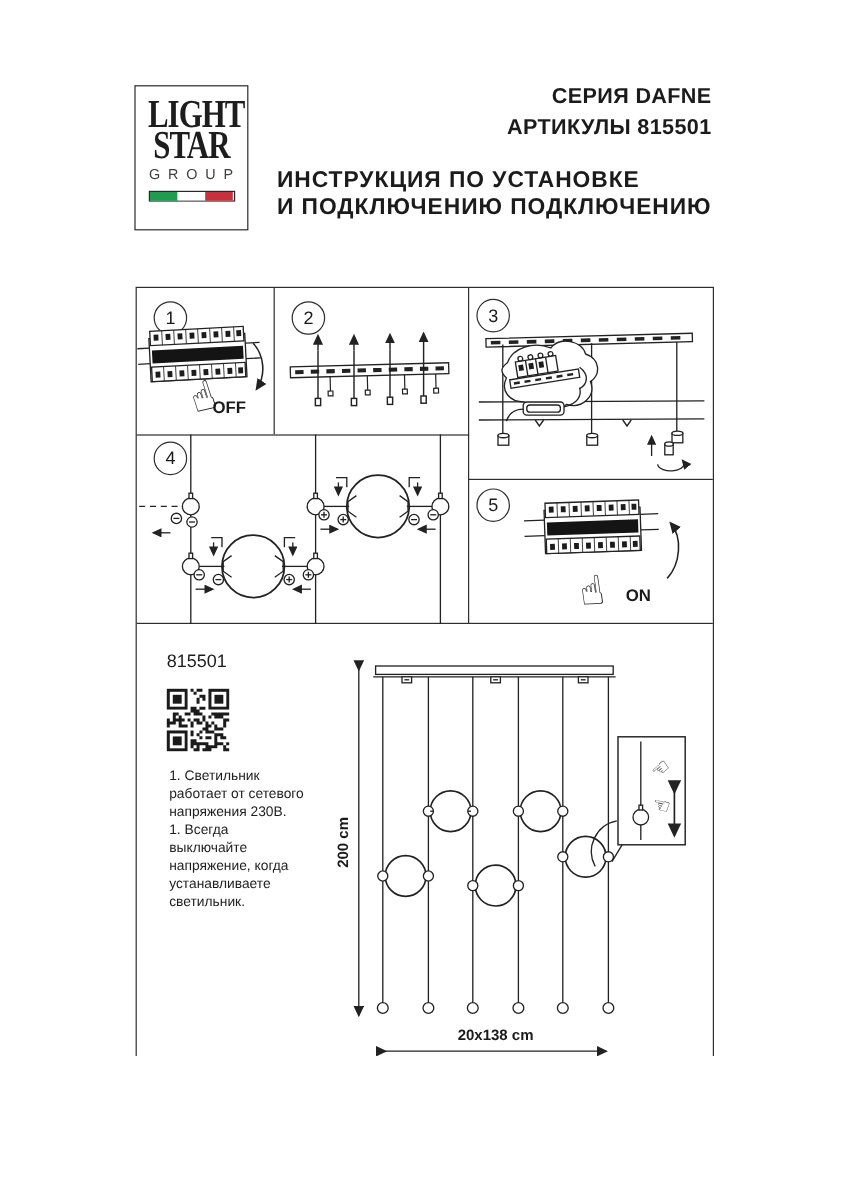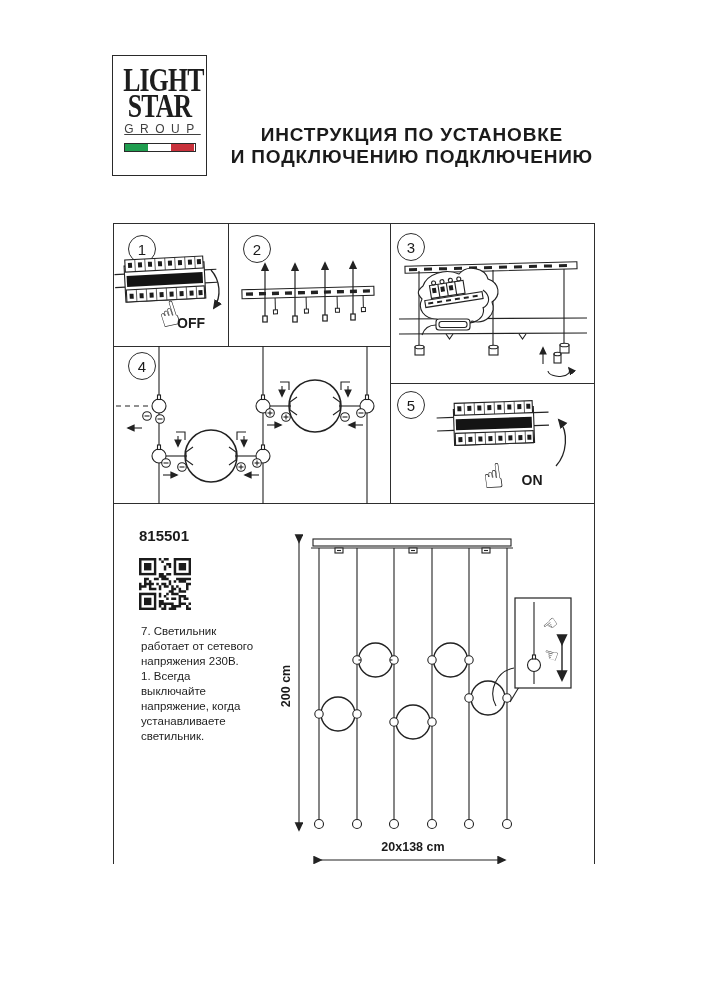--- a/index.html
+++ b/index.html
@@ -1,61 +1,65 @@
 <!DOCTYPE html>
 <html><head>
 <meta charset="utf-8">
 <style>
   html,body{margin:0;padding:0;background:#fff;}
   .page{position:relative;width:707px;height:864px;background:#fff;overflow:hidden;
-        font-family:"Liberation Sans",sans-serif;color:#222;}
+        font-family:"Liberation Sans",sans-serif;color:#222;margin-top:16px;}
   .abs{position:absolute;}
   
   .logo{left:112px;top:55px;width:93px;height:119px;border:1.5px solid #2a2a2a;text-align:center;background:#fff;}
   .logo .w12{font-family:"Liberation Serif",serif;font-weight:bold;font-size:33px;line-height:26px;
              transform:scaleX(.78);transform-origin:50% 50%;letter-spacing:-1px;color:#1d1d1d;}
   .logo .w1{margin-top:11px;}
-  .logo .w3{font-size:12px;letter-spacing:6.5px;padding-left:6px;color:#3f3f3f;margin-top:3px;text-decoration:underline;}
+  .logo .w3{font-size:12px;letter-spacing:6.5px;padding-left:6px;color:#3f3f3f;margin-top:3px;}
   .flag{margin:7px auto 0;width:70px;height:7px;border:1px solid #2a2a2a;display:flex;}
   .flag span{flex:1;height:100%;}
   .hdr-series{right:114px;top:51px;text-align:right;font-weight:bold;font-size:18px;line-height:26px;
               letter-spacing:.3px;color:#1b1b1b;}
-  .hdr-title{right:114px;top:124px;text-align:center;font-weight:bold;font-size:19px;line-height:21.5px;
+  .hdr-title{right:114px;top:124px;text-align:left;font-weight:bold;font-size:19px;line-height:21.5px;
              letter-spacing:.8px;color:#1b1b1b;}
   
   .panel{left:113px;top:223px;width:480px;height:674px;border:1.6px solid #2e2e2e;}
   .gl{background:#2e2e2e;position:absolute;}
   .badge{position:absolute;width:26px;height:26px;border:1.3px solid #2e2e2e;border-radius:50%;
          display:flex;align-items:center;justify-content:center;font-size:15px;background:#fff;color:#1b1b1b;}
   svg{position:absolute;overflow:visible;}
   svg text{font-family:"Liberation Sans",sans-serif;fill:#1b1b1b;}
   .hand{font-family:"DejaVu Sans",sans-serif;fill:#1b1b1b;}
   .lbl{font-weight:600;font-size:14px;}
   .dim{font-weight:bold;font-size:12.5px;}
   
-  .article{left:25px;top:303px;font-size:15px;font-weight:bold;color:#1b1b1b;}
+  .article{left:25px;top:303px;font-size:15px;font-weight:normal;color:#1b1b1b;}
   .notes{left:27px;top:400px;width:116px;font-size:11.5px;line-height:15px;color:#1e1e1e;}
   .notes p{margin:0;}
 </style>
 </head>
 <body>
 
 <div class="page">
 
   <div class="abs logo">
     <div class="w12 w1">LIGHT</div>
     <div class="w12">STAR</div>
     <div class="w3">GROUP</div>
     <div class="flag">
       <span style="background:#1f9d4f"></span>
       <span style="background:#ffffff"></span>
       <span style="background:#c8313b"></span>
     </div>
   </div>
 
+  <div class="abs hdr-series">
+    <div>СЕРИЯ DAFNE</div>
+    <div>АРТИКУЛЫ 815501</div>
+  </div>
   <div class="abs hdr-title">
     <div>ИНСТРУКЦИЯ ПО УСТАНОВКЕ</div>
     <div>И ПОДКЛЮЧЕНИЮ ПОДКЛЮЧЕНИЮ</div>
   </div>
 
   <div class="abs panel">
 
     <div class="gl" style="left:114px;top:0;width:1.4px;height:122px"></div>
     <div class="gl" style="left:276px;top:0;width:1.4px;height:280px"></div>
     <div class="gl" style="left:0;top:122px;width:277px;height:1.4px"></div>
@@ -456,18 +460,18 @@
           <rect x="5" y="5" width="7.4" height="7.4"></rect>
         <rect x="34.7" y="0" width="17.3" height="17.3"></rect>
           <rect x="37.2" y="2.5" width="12.4" height="12.4" fill="#fff"></rect>
           <rect x="39.7" y="5" width="7.4" height="7.4"></rect>
         <rect x="0" y="34.7" width="17.3" height="17.3"></rect>
           <rect x="2.5" y="37.2" width="12.4" height="12.4" fill="#fff"></rect>
           <rect x="5" y="39.7" width="7.4" height="7.4"></rect>
       </g>
     </svg>
     <div class="abs notes">
-      <p>7. Светильник работает от сетевого напряжения 230В.</p>
+      <p>1. Светильник работает от сетевого напряжения 230В.</p>
       <p>1. Всегда выключайте напряжение, когда устанавливаете светильник.</p>
     </div>
 
   </div>
 </div>
 
 </body></html>

